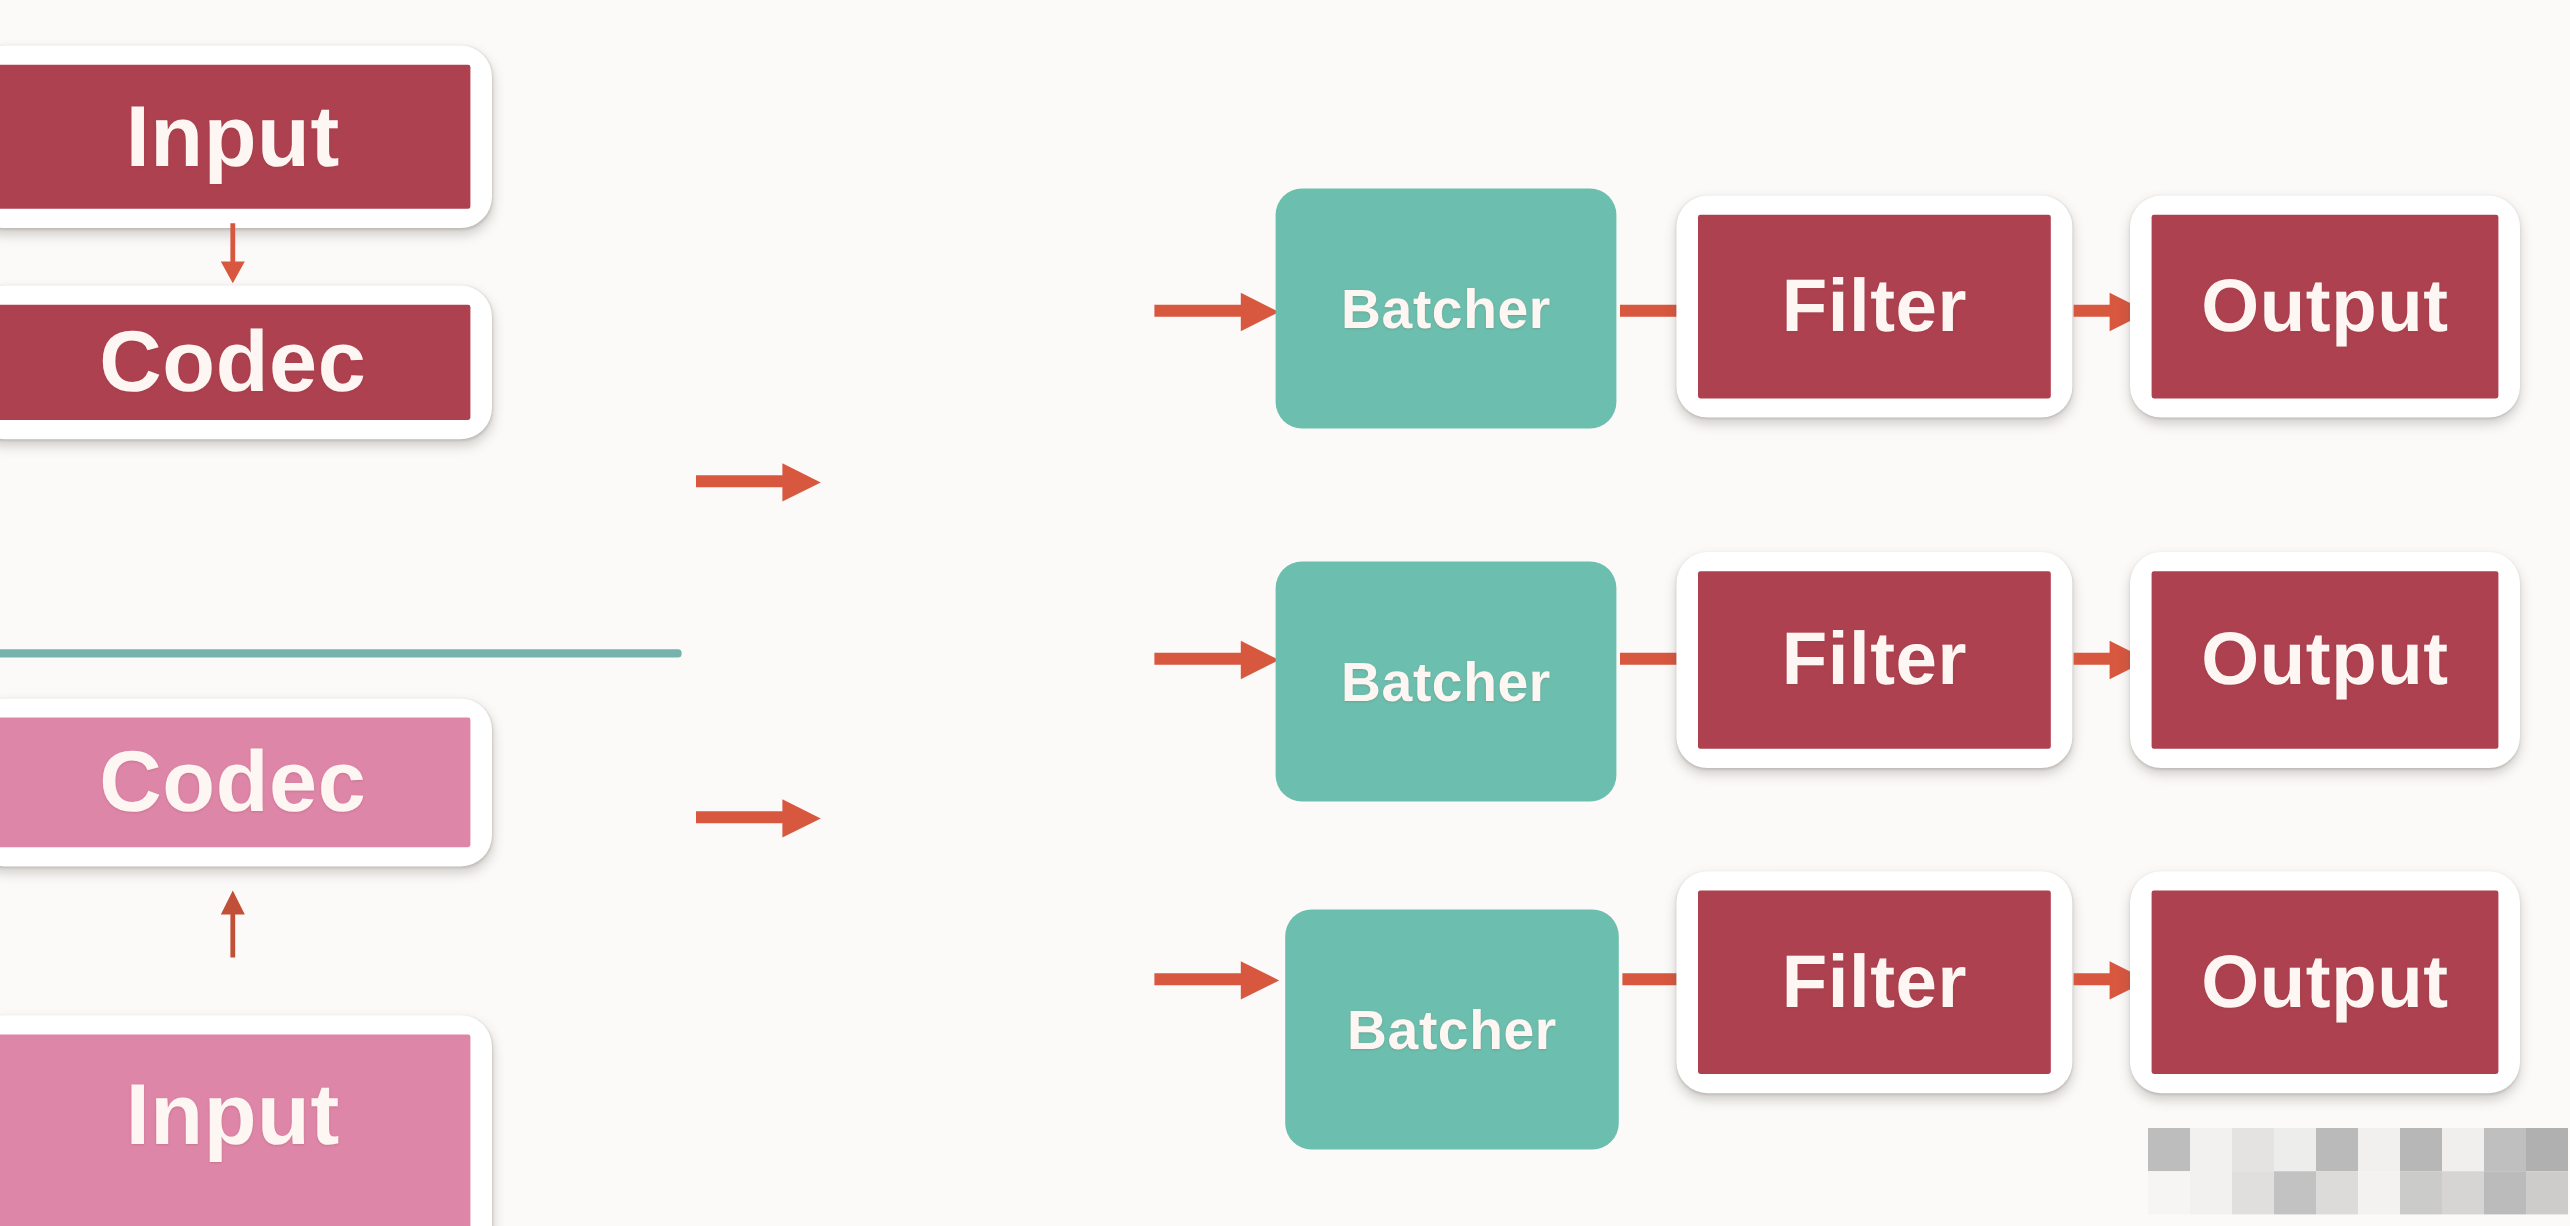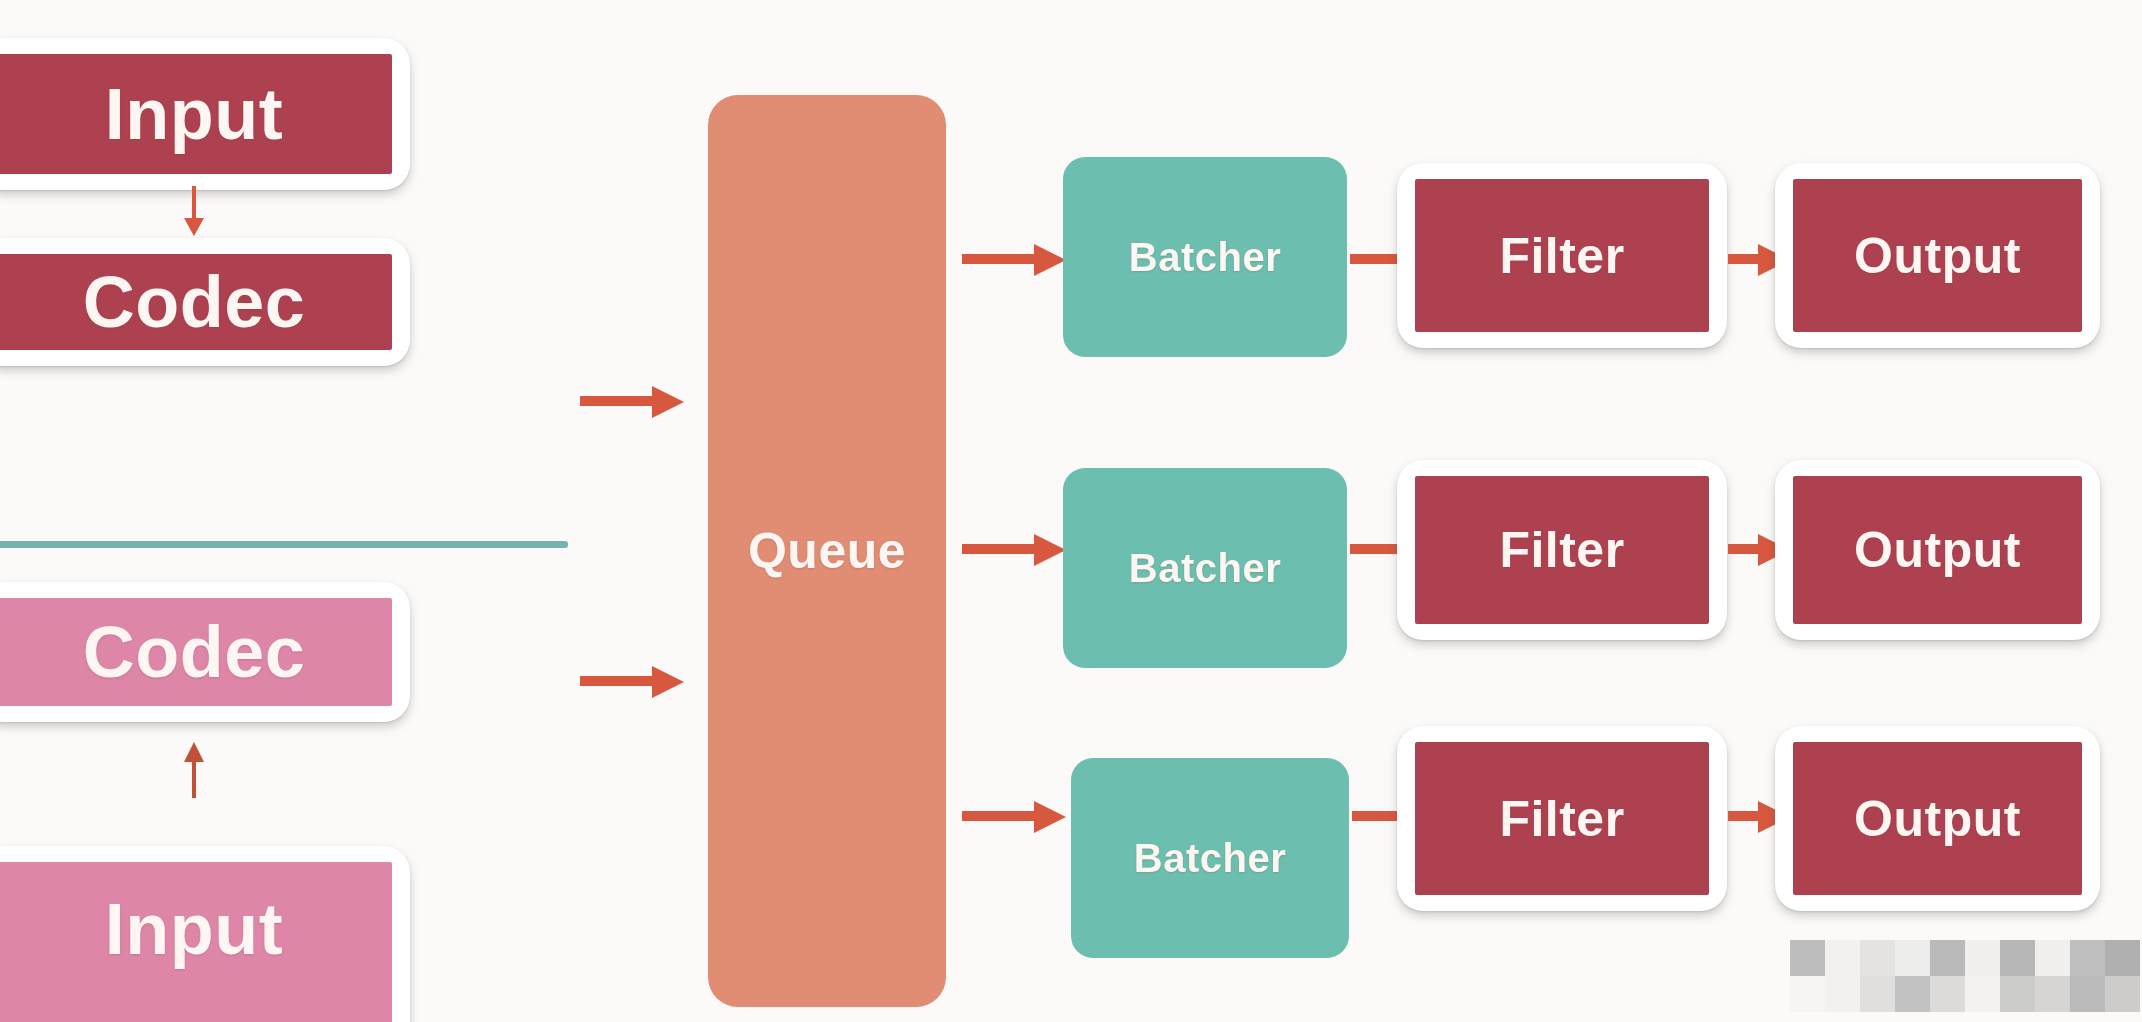--- a/index.html
+++ b/index.html
@@ -44,22 +44,22 @@
 
   .label{
     color:#fdf6f2;
     font-weight:bold;
     letter-spacing:.5px;
     line-height:1;
     white-space:nowrap;
     text-shadow:0 1px 2px rgba(120,60,60,.22);
   }
   .label.lg{font-size:72px;}
-  .label.md{font-size:50px;}
-  .label.sm{font-size:40px;}
+  .label.md{font-size:62px;}
+  .label.sm{font-size:46px;}
 
   
   .arrow{position:absolute;}
   .arrow svg{display:block;overflow:visible;}
 
   
   .divider{
     position:absolute;
     background:#76B3AD;
     border-radius:3px;
@@ -117,23 +117,20 @@
       <path d="M0 16 L72 16 L72 6 L104 22 L72 38 L72 26 L0 26 Z" fill="#D8573F"></path>
     </svg>
   </div>
 
   <div class="node card" style="left:-22px;top:846px;width:432px;height:210px;">
     <div class="slab pink">
       <span class="label lg" style="position:relative;top:-22px;">Input</span>
     </div>
   </div>
 
-  <div class="node block queue" style="left:708px;top:95px;width:238px;height:912px;">
-    <span class="label md">Queue</span>
-  </div>
 
   <div class="arrow" style="left:962px;top:238px;width:110px;height:44px;">
     <svg width="110" height="44" viewBox="0 0 110 44" aria-hidden="true">
       <path d="M0 16 L72 16 L72 6 L104 22 L72 38 L72 26 L0 26 Z" fill="#D8573F"></path>
     </svg>
   </div>
 
   <div class="node block teal" style="left:1063px;top:157px;width:284px;height:200px;">
     <span class="label sm">Batcher</span>
   </div>

